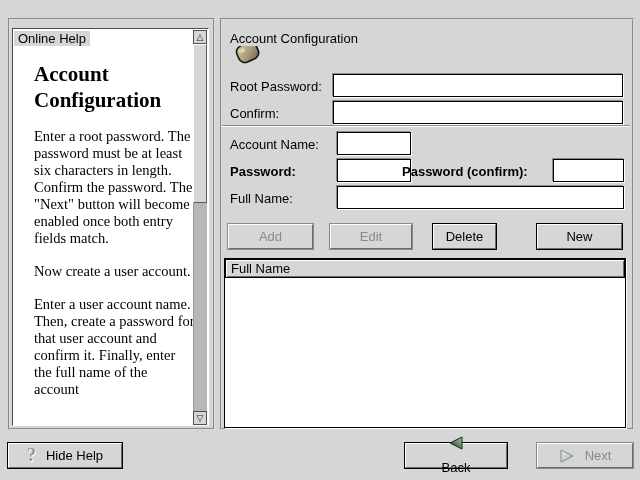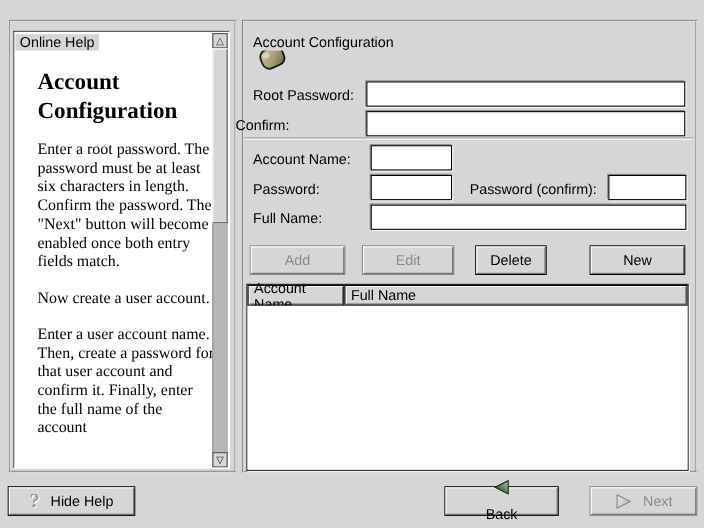--- a/index.html
+++ b/index.html
@@ -99,54 +99,51 @@
     <g transform="rotate(-24 20 19)">
       <path d="M23 14 v-4 a4.6 4.6 0 0 1 9.2 0 v4" fill="none" stroke="#1e1e1e" stroke-width="3.8"></path>
       <path d="M23 14 v-4 a4.6 4.6 0 0 1 9.2 0 v4" fill="none" stroke="#bdbdbd" stroke-width="1.4"></path>
       <rect x="10" y="13" width="21" height="17.5" rx="6.5" fill="url(#lockg)" stroke="#161616" stroke-width="1.6"></rect>
       <ellipse cx="16" cy="18" rx="3.4" ry="2.2" fill="#e6ddbd" opacity="0.75"></ellipse>
     </g>
   </svg>
 
   <span class="flabel" style="left:230px; top:79px;">Root Password:</span>
   <input class="entry" style="left: 333px; top: 74px; width: 290px;" type="password" value="">
-  <span class="flabel" style="left:214px; top:106px;">Confirm:</span>
+  <span class="flabel" style="left:230px; top:106px;">Confirm:</span>
   <input class="entry" style="left: 333px; top: 101px; width: 290px;" type="password" value="">
 
   <div class="hsep"></div>
 
   <span class="flabel" style="left:230px; top:137px;">Account Name:</span>
   <input class="entry" style="left: 337px; top: 132px; width: 74px;" type="text" value="">
 
-  <span class="flabel" style="left:230px; top:164px;">Password:</span>
+  <span class="flabel" style="left:230px; top:164px;font-weight:bold;">Password:</span>
   <input class="entry" style="left: 337px; top: 159px; width: 74px;" type="password" value="">
-  <span class="flabel" style="left:427px; top:164px;">Password (confirm):</span>
+  <span class="flabel" style="left:402px; top:164px;font-weight:bold;">Password (confirm):</span>
   <input class="entry" style="left: 553px; top: 159px; width: 71px;" type="password" value="">
 
   <span class="flabel" style="left:230px; top:191px;">Full Name:</span>
   <input class="entry" style="left: 337px; top: 186px; width: 287px;" type="text" value="">
 
   <div class="gtk-btn dim" style="left:228px; top:224px; width:85px;">
     <span>Add</span>
   </div>
   <div class="gtk-btn dim" style="left:330px; top:224px; width:82px;">
     <span>Edit</span>
   </div>
   <div class="gtk-btn" style="left:433px; top:224px; width:63px;">
     <span>Delete</span>
   </div>
   <div class="gtk-btn" style="left:537px; top:224px; width:85px;">
     <span>New</span>
   </div>
 
   <div class="acct-table">
     <div class="thead">
-      <div class="th c1">
-        <span>Account Name</span>
-      </div>
       <div class="th c2">
         <span>Full Name</span>
       </div>
     </div>
     <div class="tbody"></div>
   </div>
 
   <div class="gtk-btn" style="left:8px; top:443px; width:114px;">
     <span class="ic qmark">?</span>
     <span>Hide Help</span>

